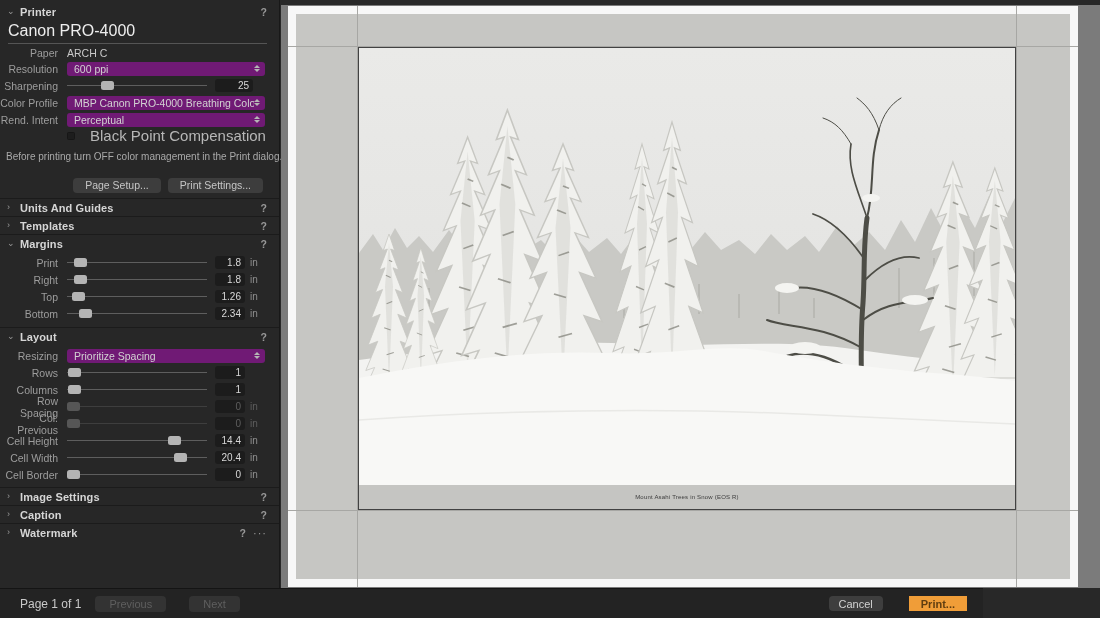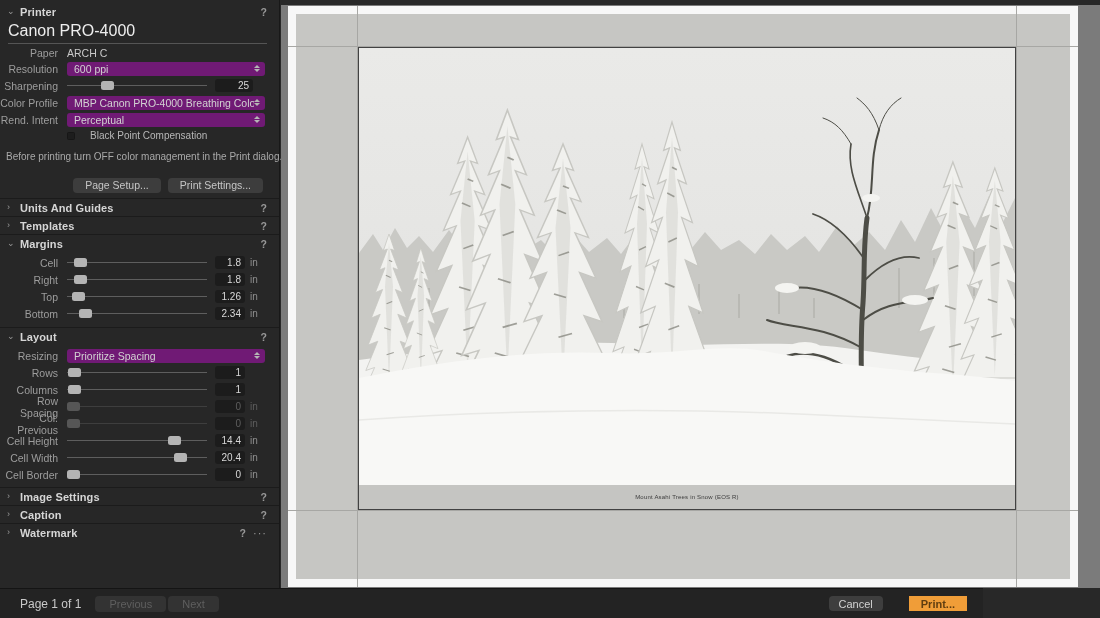--- a/index.html
+++ b/index.html
@@ -43,21 +43,21 @@
 
   .vbox { width:30px; height:13px; background:#1c1c1c; border-radius:3px; font-size:10px;
           color:#d8d8d8; text-align:right; padding:1px 4px 0 0; flex:none; }
   .vbox.wide { width:38px; }
   .disabled .vbox { color:#5e5e5e; }
   .unit { font-size:10px; color:#8f8f8f; margin-left:5px; }
   .disabled .unit { color:#5e5e5e; }
 
   .chk { width:8px; height:8px; background:#1d1d1d; border:1px solid #161616; border-radius:1.5px;
          margin-left:67px; margin-right:7px; flex:none; }
-  .chk-lbl { font-size:10px; color:#b7b7b7;padding-left:8px; }
+  .chk-lbl { font-size:15px; color:#b7b7b7;padding-left:8px; }
   .note { font-size:10px; color:#a9a9a9; padding:8px 6px 6px 6px; height:26px; white-space:nowrap; }
 
   .btn-row { display:flex; justify-content:flex-end; gap:7px; padding-right:16px; margin-top:9px; height:15px; }
   .btn { background:#3d3d3d; color:#c6c6c6; font-size:10.5px; border:none; border-radius:4px;
          height:15px; line-height:15px; padding:0 12px; font-family:inherit; }
   .spacer5 { height:5px; } .spacer2 { height:2px; } .spacer4 { height:4px; }
 
   
   .preview { position:absolute; left:281px; top:0; width:819px; height:588px; background:#7b7b7b; }
   .topstrip { position:absolute; left:0; top:0; right:0; height:5px; background:#282828; }
@@ -70,21 +70,21 @@
   .photo { position:absolute; left:0; top:0; width:656px; height:437px; display:block; }
   .caption-strip { position:absolute; left:0; right:0; top:437px; bottom:0; display:flex;
                    align-items:center; justify-content:center; }
   .caption-text { font-size:6px; color:#3c3c3c; letter-spacing:.2px; }
 
   
   .bottombar { position:absolute; left:0; top:588px; width:983px; height:30px; background:#232323;
                border-top:1px solid #141414; display:flex; align-items:center; padding:0 16px 0 20px; }
   .page-ind { font-size:12px; color:#c9c9c9; margin-right:14px; }
   .nav-btn { background:#333333; color:#5f5f5f; border:none; border-radius:4px; height:16px;
-             font-size:11px; padding:0 14px; margin-right:2px; font-family:inherit; }
+             font-size:11px; padding:0 14px; margin-right:23px; font-family:inherit; }
   .bb-right { margin-left:auto; display:flex; gap:26px; align-items:center; }
   .cancel-btn { background:#3e3e3e; color:#d3d3d3; border:none; border-radius:4px; height:15px;
                 font-size:11px; padding:0 10px; font-family:inherit; }
   .print-btn { background:#f09d38; color:#5f3d10; border:none; border-radius:0; height:15px;
                font-size:11px; font-weight:700; padding:0 12px; font-family:inherit; }
 </style>
 </head>
 <body>
 
 <aside class="sidebar">
@@ -167,21 +167,21 @@
     <span class="help">?</span>
   </div>
   <div class="sec-head bt">
     <span class="chev">⌄</span>
     <span class="sec-title">Margins</span>
     <span class="help">?</span>
   </div>
   <div class="spacer2"></div>
 
   <div class="row">
-    <span class="lbl">Cell</span>
+    <span class="lbl">Print</span>
     <div class="track">
         <span class="knob" style="left:7px;"></span>
       </div>
     <span class="vbox">1.8</span>
     <span class="unit">in</span>
   </div>
   <div class="row">
     <span class="lbl">Right</span>
     <div class="track">
         <span class="knob" style="left:7px;"></span>

